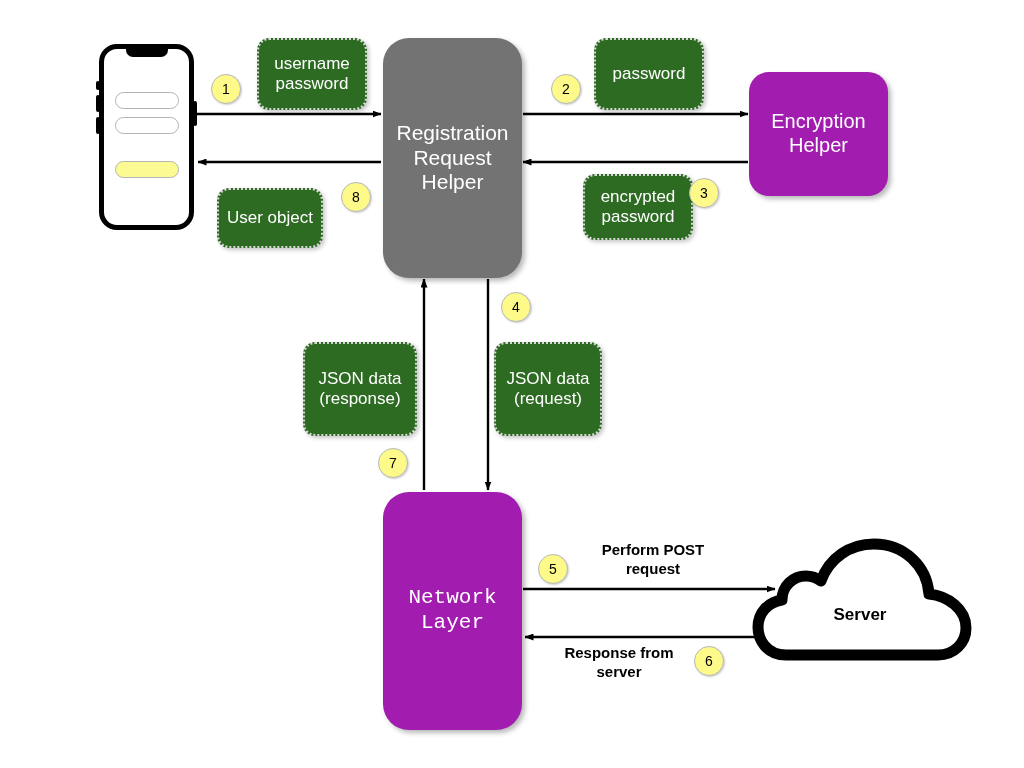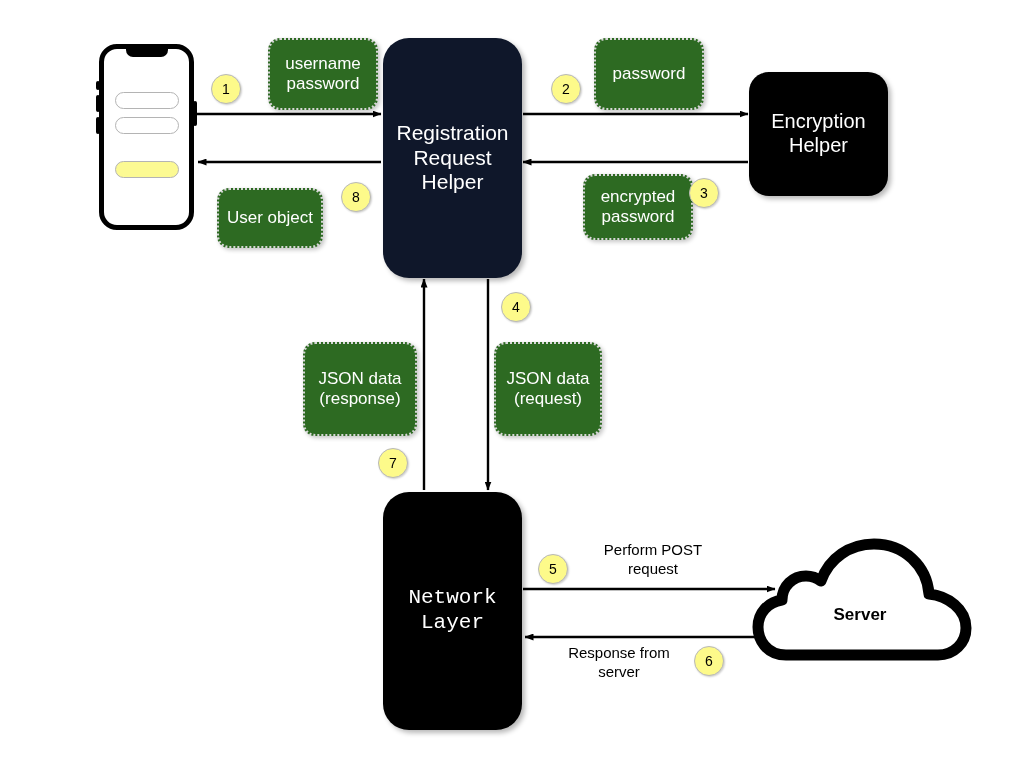--- a/index.html
+++ b/index.html
@@ -30,22 +30,22 @@
     color: #ffffff;
     line-height: 1.18;
     white-space: pre-line;
   }
   
   .proc {
     border-radius: 26px;
     font-size: 21px;
     box-shadow: 3px 3px 5px rgba(0,0,0,0.28);
   }
-  .proc-blue { background: #0f172a; }
-  .proc-salmon { background: #000000; }
+  .proc-blue { background: #737373; }
+  .proc-salmon { background: #a21caf; }
   .proc-small { border-radius: 20px; font-size: 20px; }
 
   
   .label-green {
     background: #2d6a22;
     border: 2px dotted #d8d8d8;
     border-radius: 12px;
     font-size: 17px;
     box-shadow: 2px 2px 4px rgba(0,0,0,0.22);
   }
@@ -64,21 +64,21 @@
     align-items: center;
     justify-content: center;
     box-shadow: 1px 1px 2px rgba(0,0,0,0.20);
     z-index: 6;
   }
 
   
   .caption {
     position: absolute;
     font-size: 15px;
-    font-weight: normal;
+    font-weight: bold;
     color: #000000;
     text-align: center;
     line-height: 1.25;
     white-space: pre-line;
   }
 
   
   #phone {
     position: absolute;
     left: 99px;
@@ -206,21 +206,21 @@
            C6,76 16,65 30,63
            C30,49 41,39 54,39
            C60,39 65,41 69,44
            C77,21 98,7 122,7
            C152,7 175,29 177,57
            C196,59 214,72 214,91
            C214,106 202,118 186,118 Z" fill="#ffffff" stroke="#000000" stroke-width="11" stroke-linejoin="round"></path>
 </svg>
 <div id="cloud-label">Server</div>
 
-<div class="node label-green" style="left:268px; top:38px; width:110px; height:72px;">username
+<div class="node label-green" style="left:257px; top:38px; width:110px; height:72px;">username
 password</div>
 
 <div class="node label-green" style="left:594px; top:38px; width:110px; height:72px;">password</div>
 
 <div class="node label-green" style="left:583px; top:174px; width:110px; height:66px;">encrypted
 password</div>
 
 <div class="node label-green" style="left:217px; top:188px; width:106px; height:60px;text-align:right;">User object</div>
 
 <div class="node label-green" style="left:303px; top:342px; width:114px; height:94px;">JSON data

